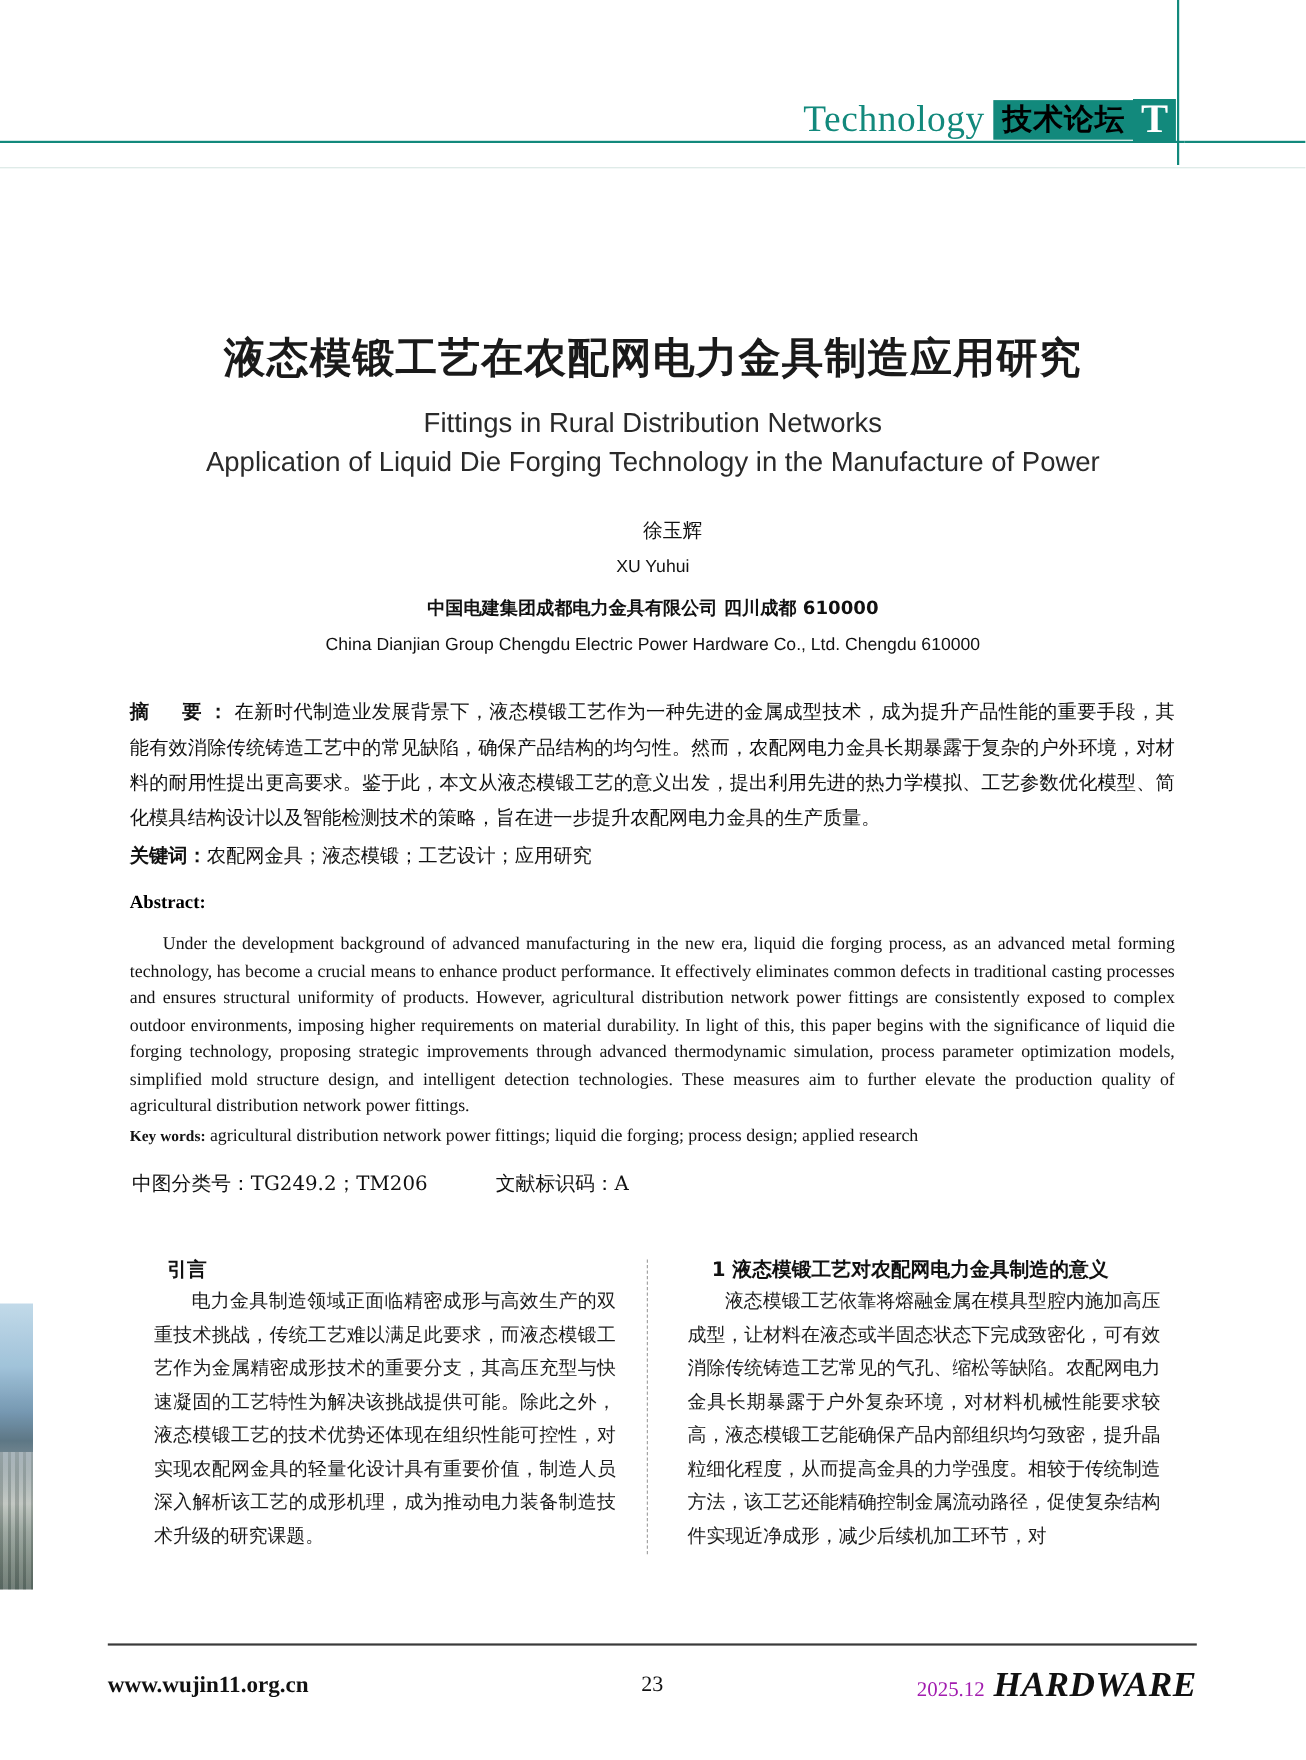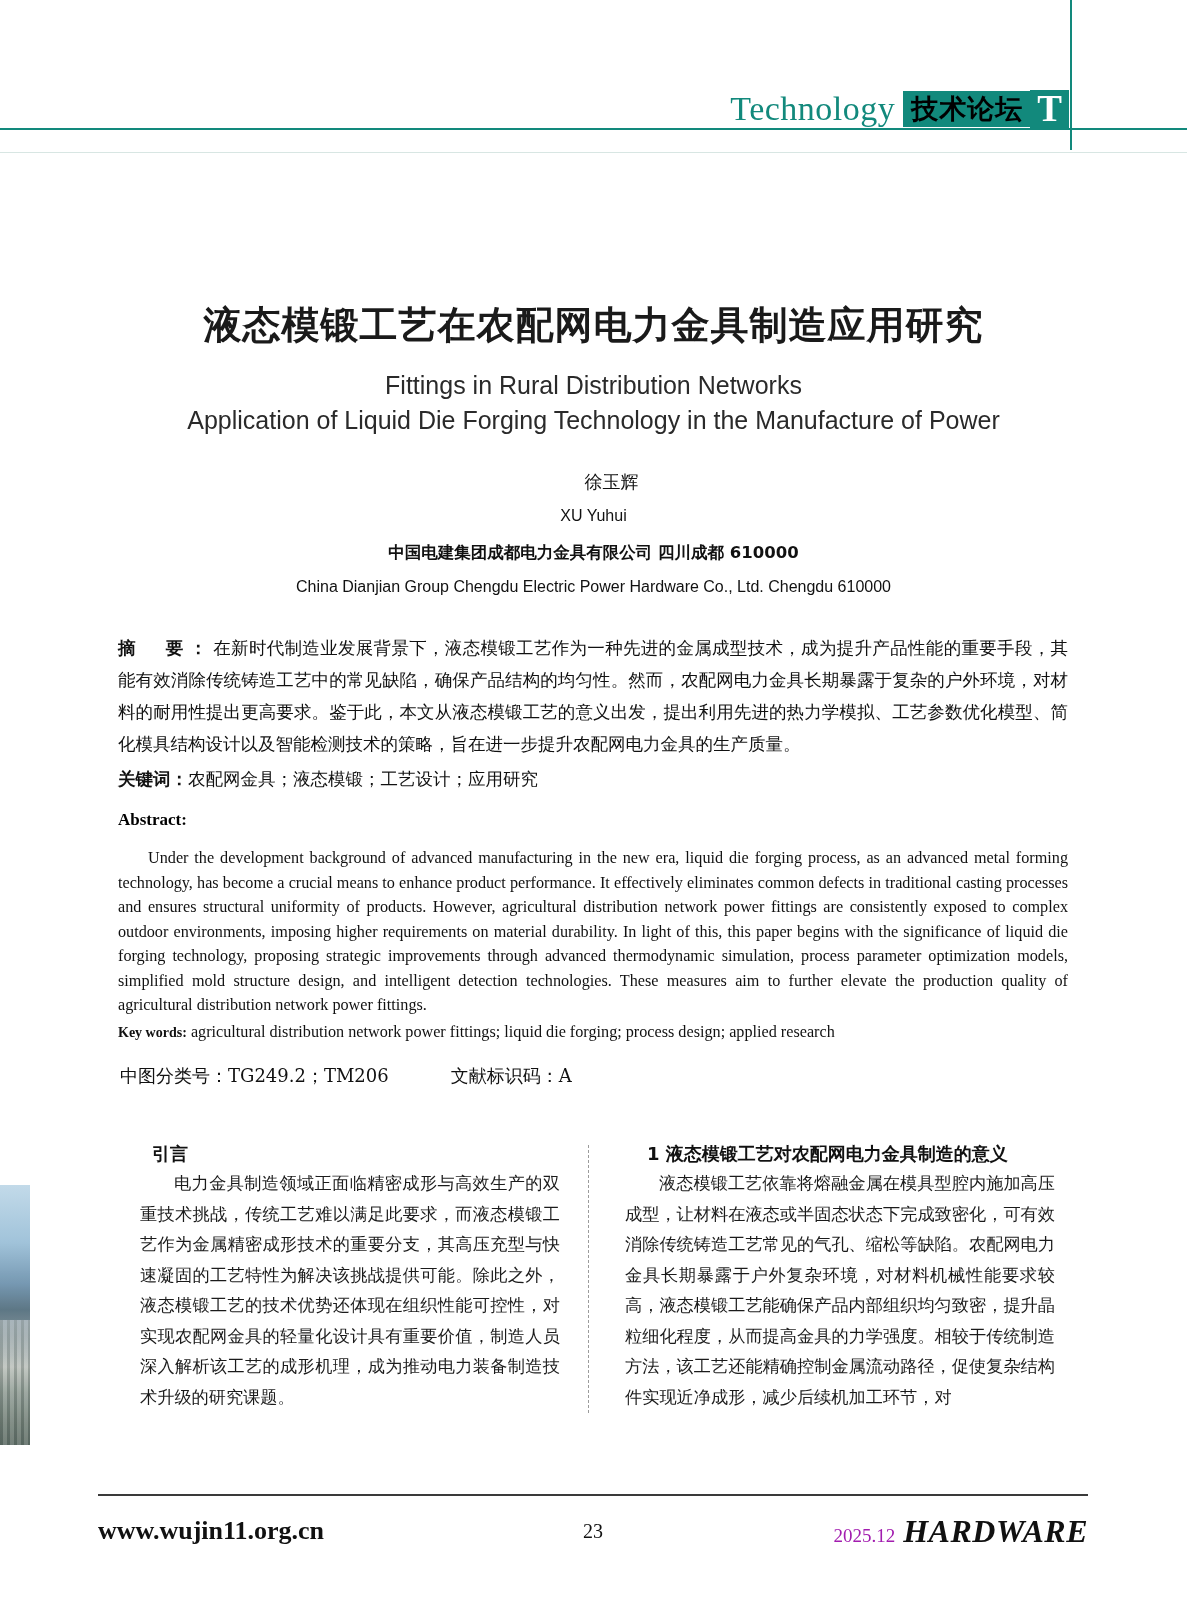--- a/index.html
+++ b/index.html
@@ -294,21 +294,21 @@
     top: 1508px;
     width: 990px;
     height: 46px;
     display: flex;
     align-items: center;
     justify-content: space-between;
   }
   .footer-url {
     font-family: "Liberation Serif", "DejaVu Serif", serif;
     font-weight: 700;
-    font-size: 26px;
+    font-size: 21px;
     color: #111;
   }
   .footer-page {
     font-family: "Liberation Serif", "DejaVu Serif", serif;
     font-size: 20px;
     color: #111;
     position: absolute;
     left: 0; right: 0;
     text-align: center;
   }

